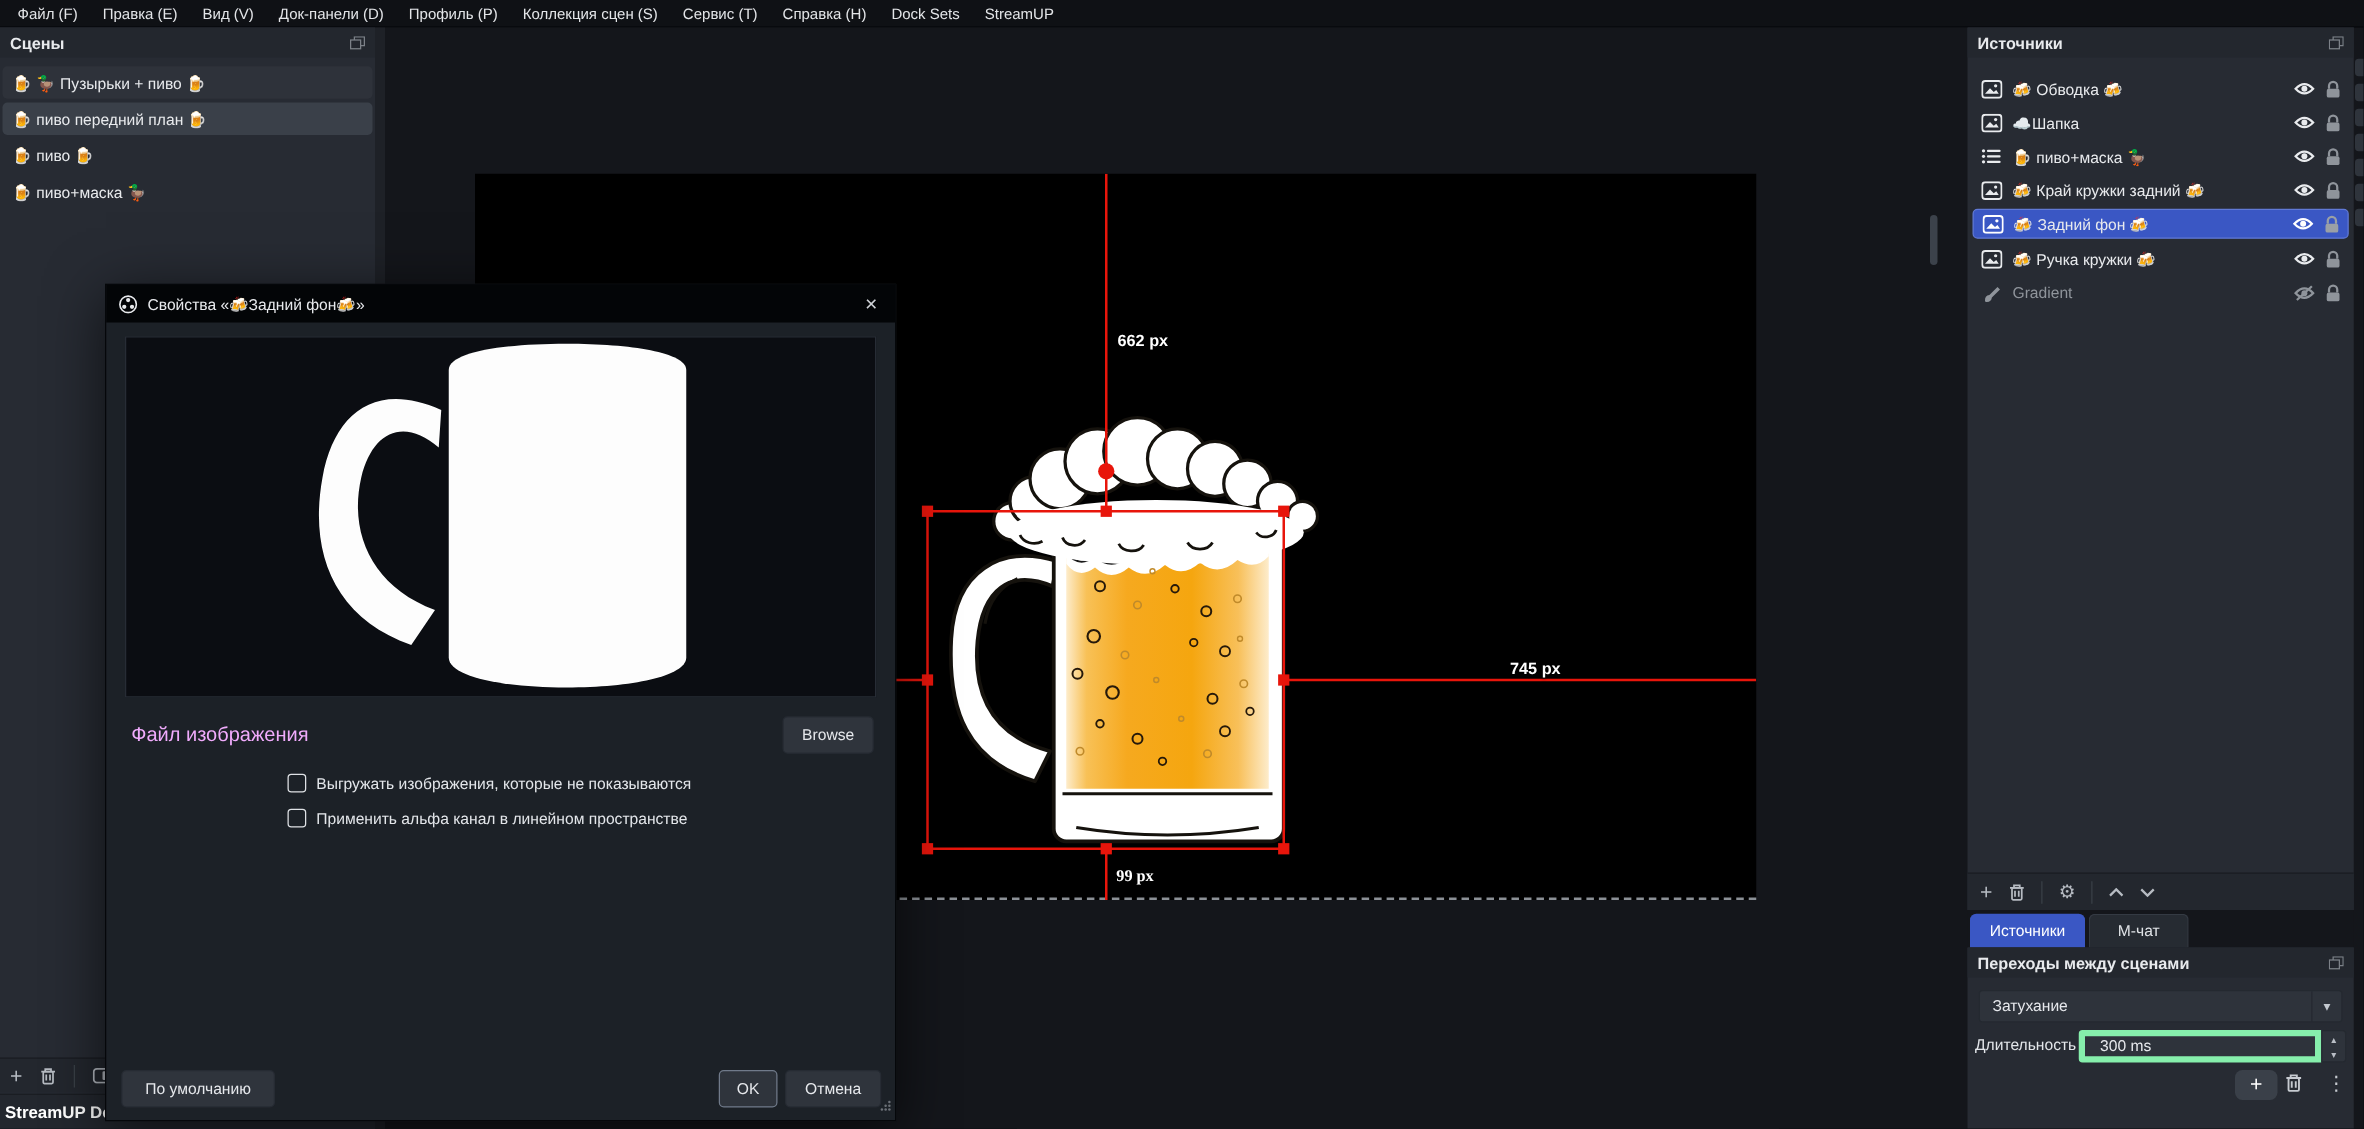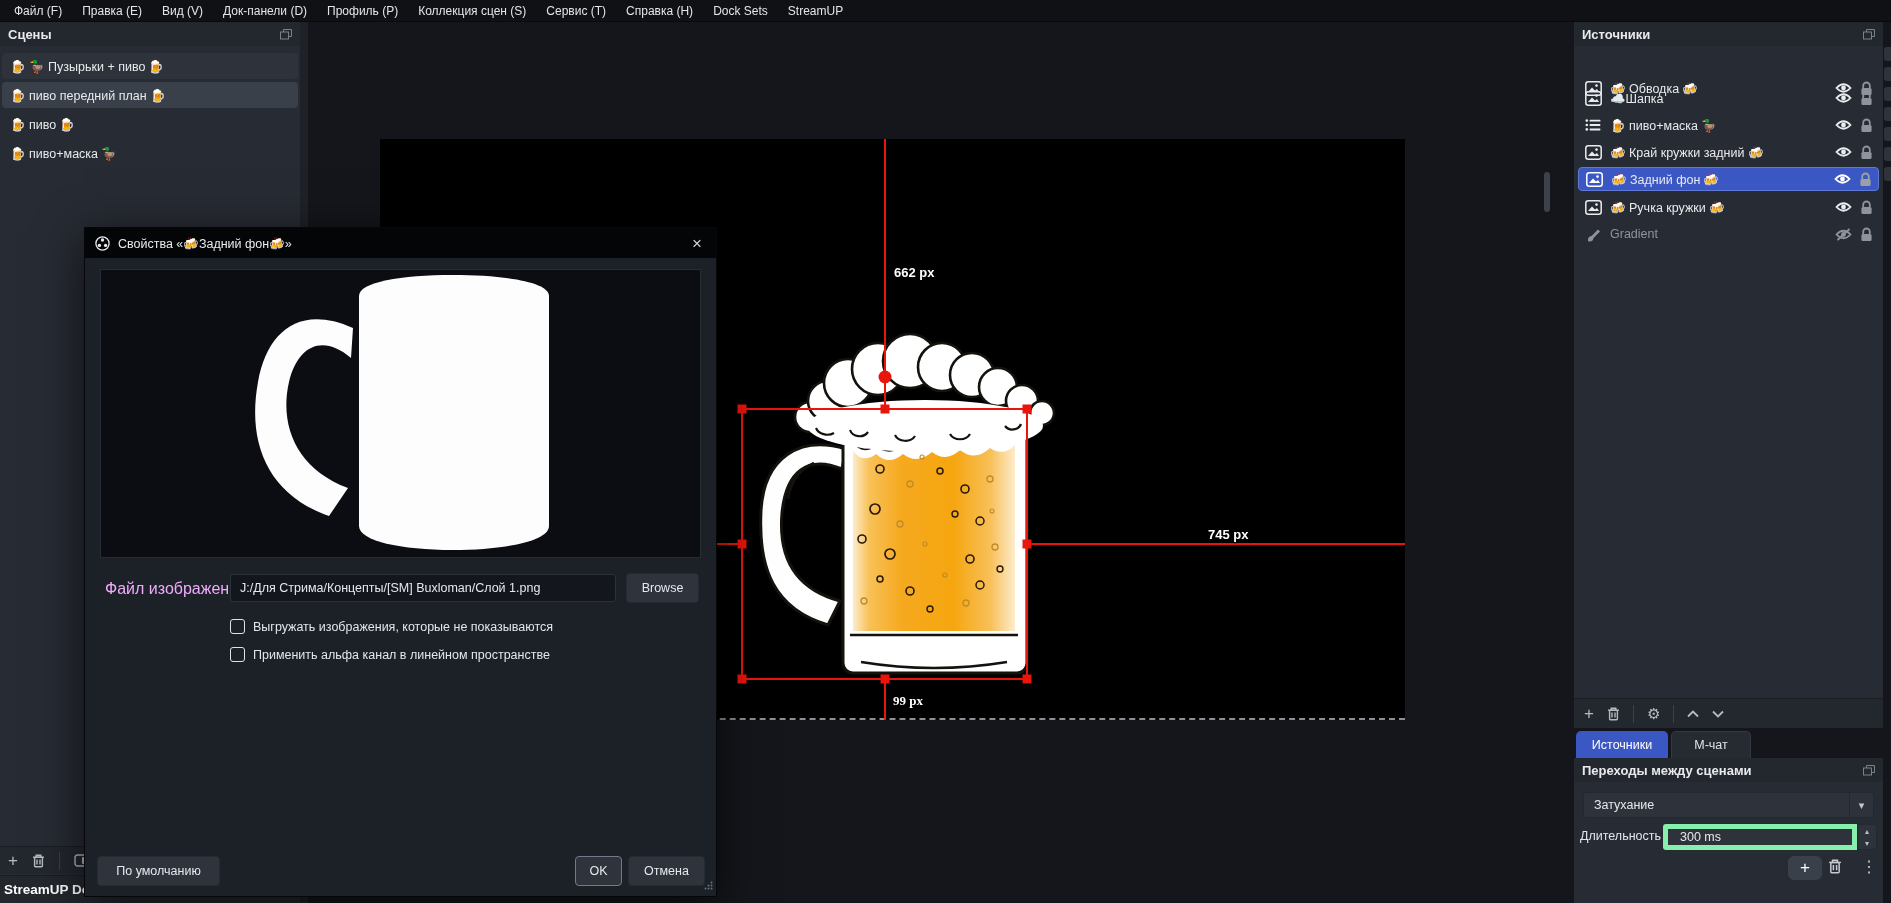--- a/index.html
+++ b/index.html
@@ -287,21 +287,20 @@
     </div>
 
     <div class="preview">
       <svg width="599" height="287" viewBox="0 0 599 287">
         <path d="M258,26 C258,12 300,5 352,5 C404,5 448,12 448,26 L448,256 C448,271 404,280 352,280 C300,280 258,271 258,256 Z" fill="#fdfdfd"></path>
         <path d="M252,58 C198,34 166,62 157,112 C146,172 166,224 228,246 L247,218 C196,199 178,156 188,112 C197,75 222,64 250,88 Z" fill="#fdfdfd"></path>
       </svg>
     </div>
 
     <div class="file-label">Файл изображения</div>
-    <input class="file-input" type="text" value="J:/Для Стрима/Концепты/[SM] Buxloman/Слой 1.png" style="">
     <div class="btn browse-btn">Browse</div>
 
     <div class="cbx-row" style="top:391px;">
       <span class="cbx"></span>
       <span class="cbx-label">Выгружать изображения, которые не показываются</span>
     </div>
     <div class="cbx-row" style="top:419px;">
       <span class="cbx"></span>
       <span class="cbx-label">Применить альфа канал в линейном пространстве</span>
     </div>
@@ -325,21 +324,21 @@
     <div class="dock-header">
       <span>Источники</span>
       <span class="pin">
         <svg width="12" height="11" viewBox="0 0 12 11">
             <rect x="0.5" y="3" width="8" height="7" fill="none" stroke="#9aa0a6"></rect>
             <path d="M3.5,3 V0.5 H11.5 V7.5 H8.5" fill="none" stroke="#9aa0a6"></path>
           </svg>
       </span>
     </div>
 
-    <div class="srow" style="top:37px;margin-top:17px;">
+    <div class="srow" style="top:37px;">
       <span class="ricon">
           <svg width="17" height="15" viewBox="0 0 17 15">
             <rect x="0.8" y="0.8" width="15.4" height="13.4" rx="2.5" fill="none" stroke="#e9ebee" stroke-width="1.5"></rect>
             <path d="M3,11 L7,6.5 L10,9.5 L12,8 L14,11 Z" fill="#e9ebee"></path>
             <circle cx="11.5" cy="4.6" r="1.3" fill="#e9ebee"></circle>
           </svg>
         </span>
       <span class="slabel">🍻 Обводка 🍻</span>
       <span style="display:flex;">
           <svg width="17" height="12" viewBox="0 0 17 12">

